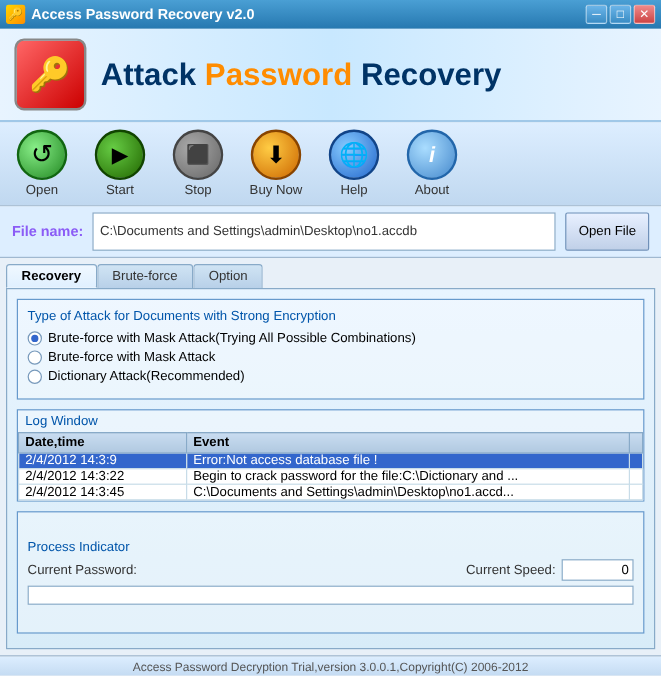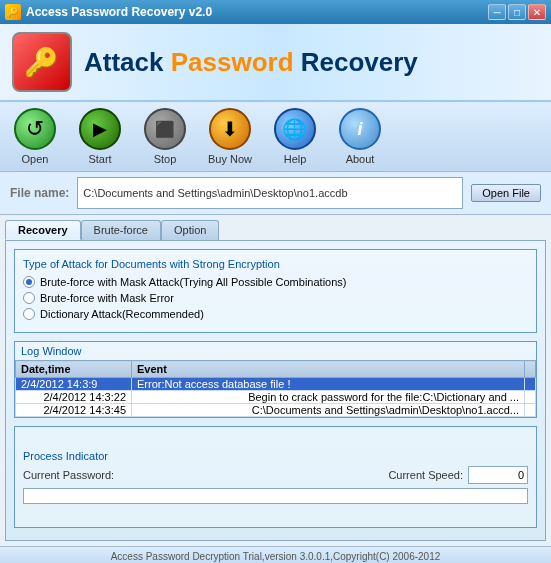--- a/index.html
+++ b/index.html
@@ -112,32 +112,32 @@
     }
 
     .file-row {
       background: #ddeeff;
       padding: 5px 10px;
       display: flex;
       align-items: center;
       gap: 8px;
       border-bottom: 1px solid #a0b8d0;
     }
-    .file-label { font-size: 12px; color: #737373; font-weight: bold; }
+    .file-label { font-size: 12px; color: #8b5cf6; font-weight: bold; }
     .file-input {
       flex: 1;
       height: 32px;
       border: 1px solid #88aac8;
       background: white;
       padding: 2px 5px;
       font-size: 11px;
       color: #333;
     }
     .open-file-btn {
-      height: 18px;
+      height: 32px;
       padding: 0 10px;
       background: linear-gradient(to bottom, #e8f0ff, #c0d0e8);
       border: 1px solid #7090b8;
       font-size: 11px;
       cursor: pointer;
       border-radius: 2px;
     }
 
     .main-content {
       background: #e8f0f8;
@@ -229,21 +229,20 @@
       border: 1px solid #c8dce8;
       padding: 0 5px;
       font-size: 11px;
     }
     .log-table tr.selected td {
       background: #3366cc;
       color: white;
     }
     .log-table tr:not(.selected) td {
       background: white;
-      text-align: right;
     }
 
     .process-section {
       border: 1px solid #6699cc;
       padding: 23px 8px;
       background: rgba(255,255,255,0.3);
       margin-bottom: 4px;
     }
     .process-title {
       font-size: 11px;
@@ -362,34 +361,34 @@
   <div class="panel">
 
     <div class="attack-section">
       <div class="section-title">Type of Attack for Documents with Strong Encryption</div>
       <div class="radio-option">
         <div class="radio-circle selected"></div>
         <span>Brute-force with Mask Attack(Trying All Possible Combinations)</span>
       </div>
       <div class="radio-option">
         <div class="radio-circle"></div>
-        <span>Brute-force with Mask Error</span>
+        <span>Brute-force with Mask Attack</span>
       </div>
       <div class="radio-option">
         <div class="radio-circle"></div>
         <span>Dictionary Attack(Recommended)</span>
       </div>
     </div>
 
     <div class="log-section">
       <div class="log-title">Log Window</div>
       <table class="log-table">
         <thead>
           <tr>
-            <th style="width:116px;">Date,time</th>
+            <th style="width:140px;">Date,time</th>
             <th>Event</th>
             <th style="width:10px;"></th>
           </tr>
         </thead>
         <tbody>
           <tr class="selected">
             <td>2/4/2012 14:3:9</td>
             <td>Error:Not access database file !</td>
             <td></td>
           </tr>

